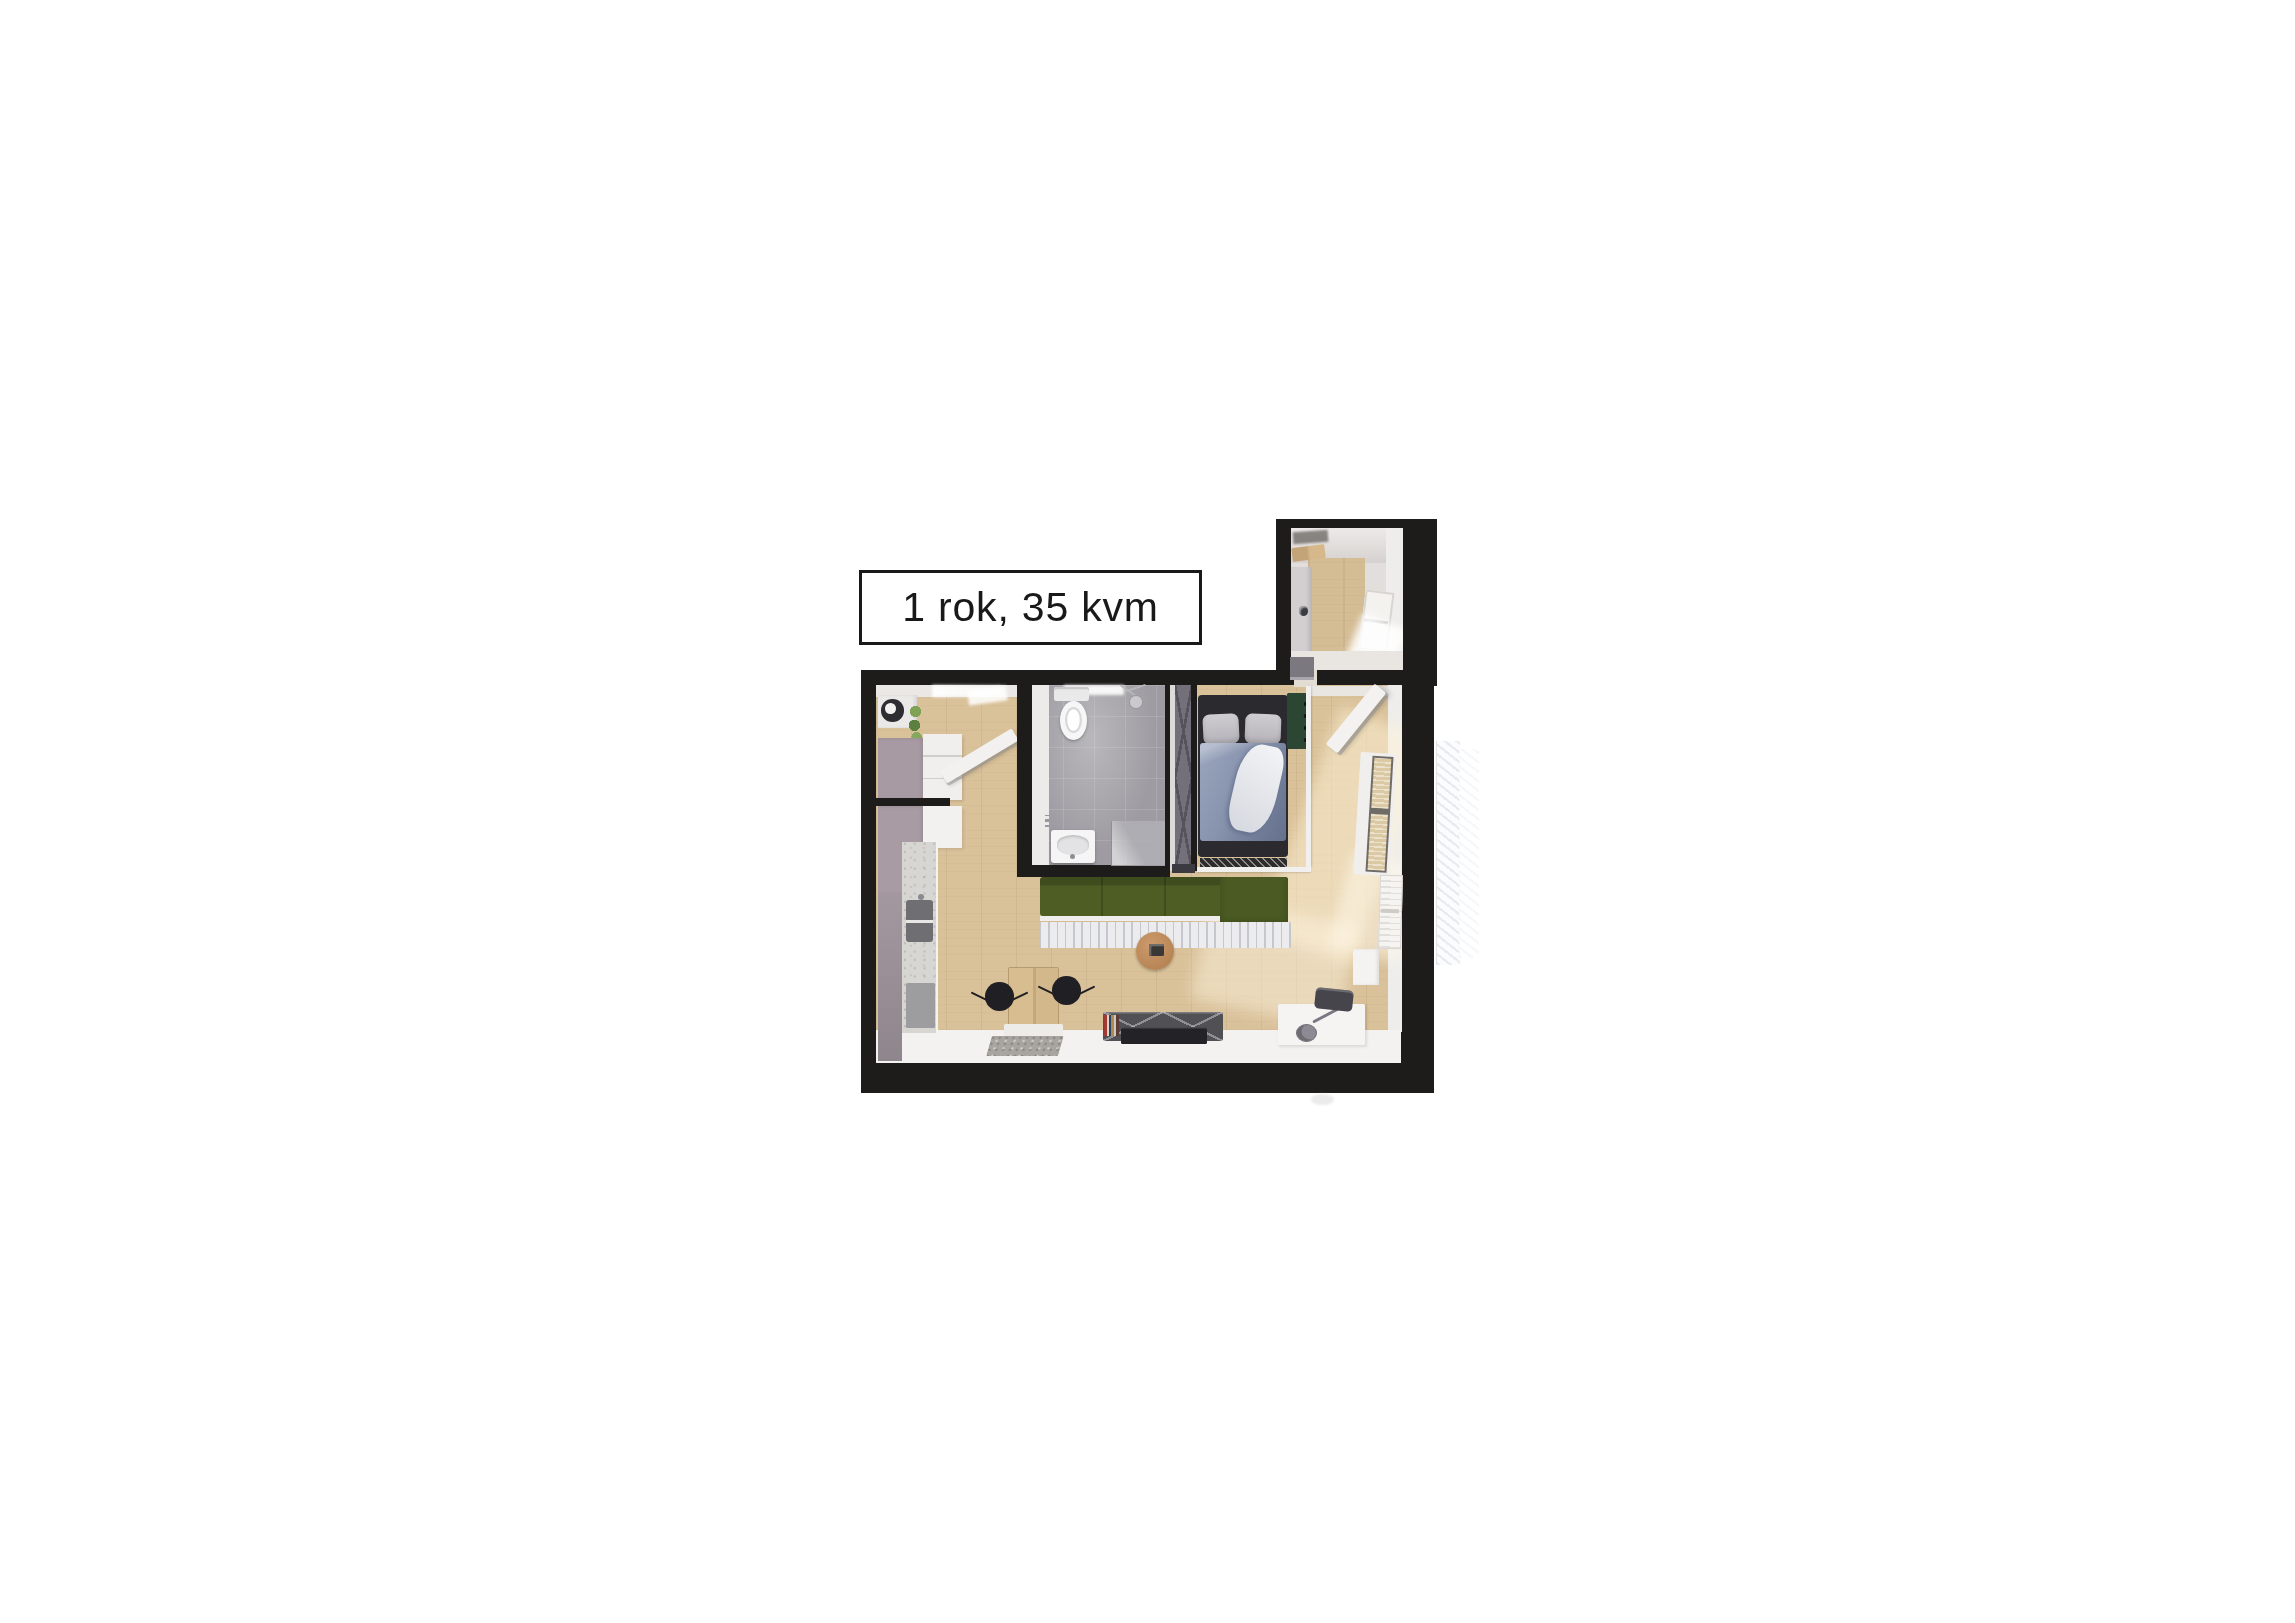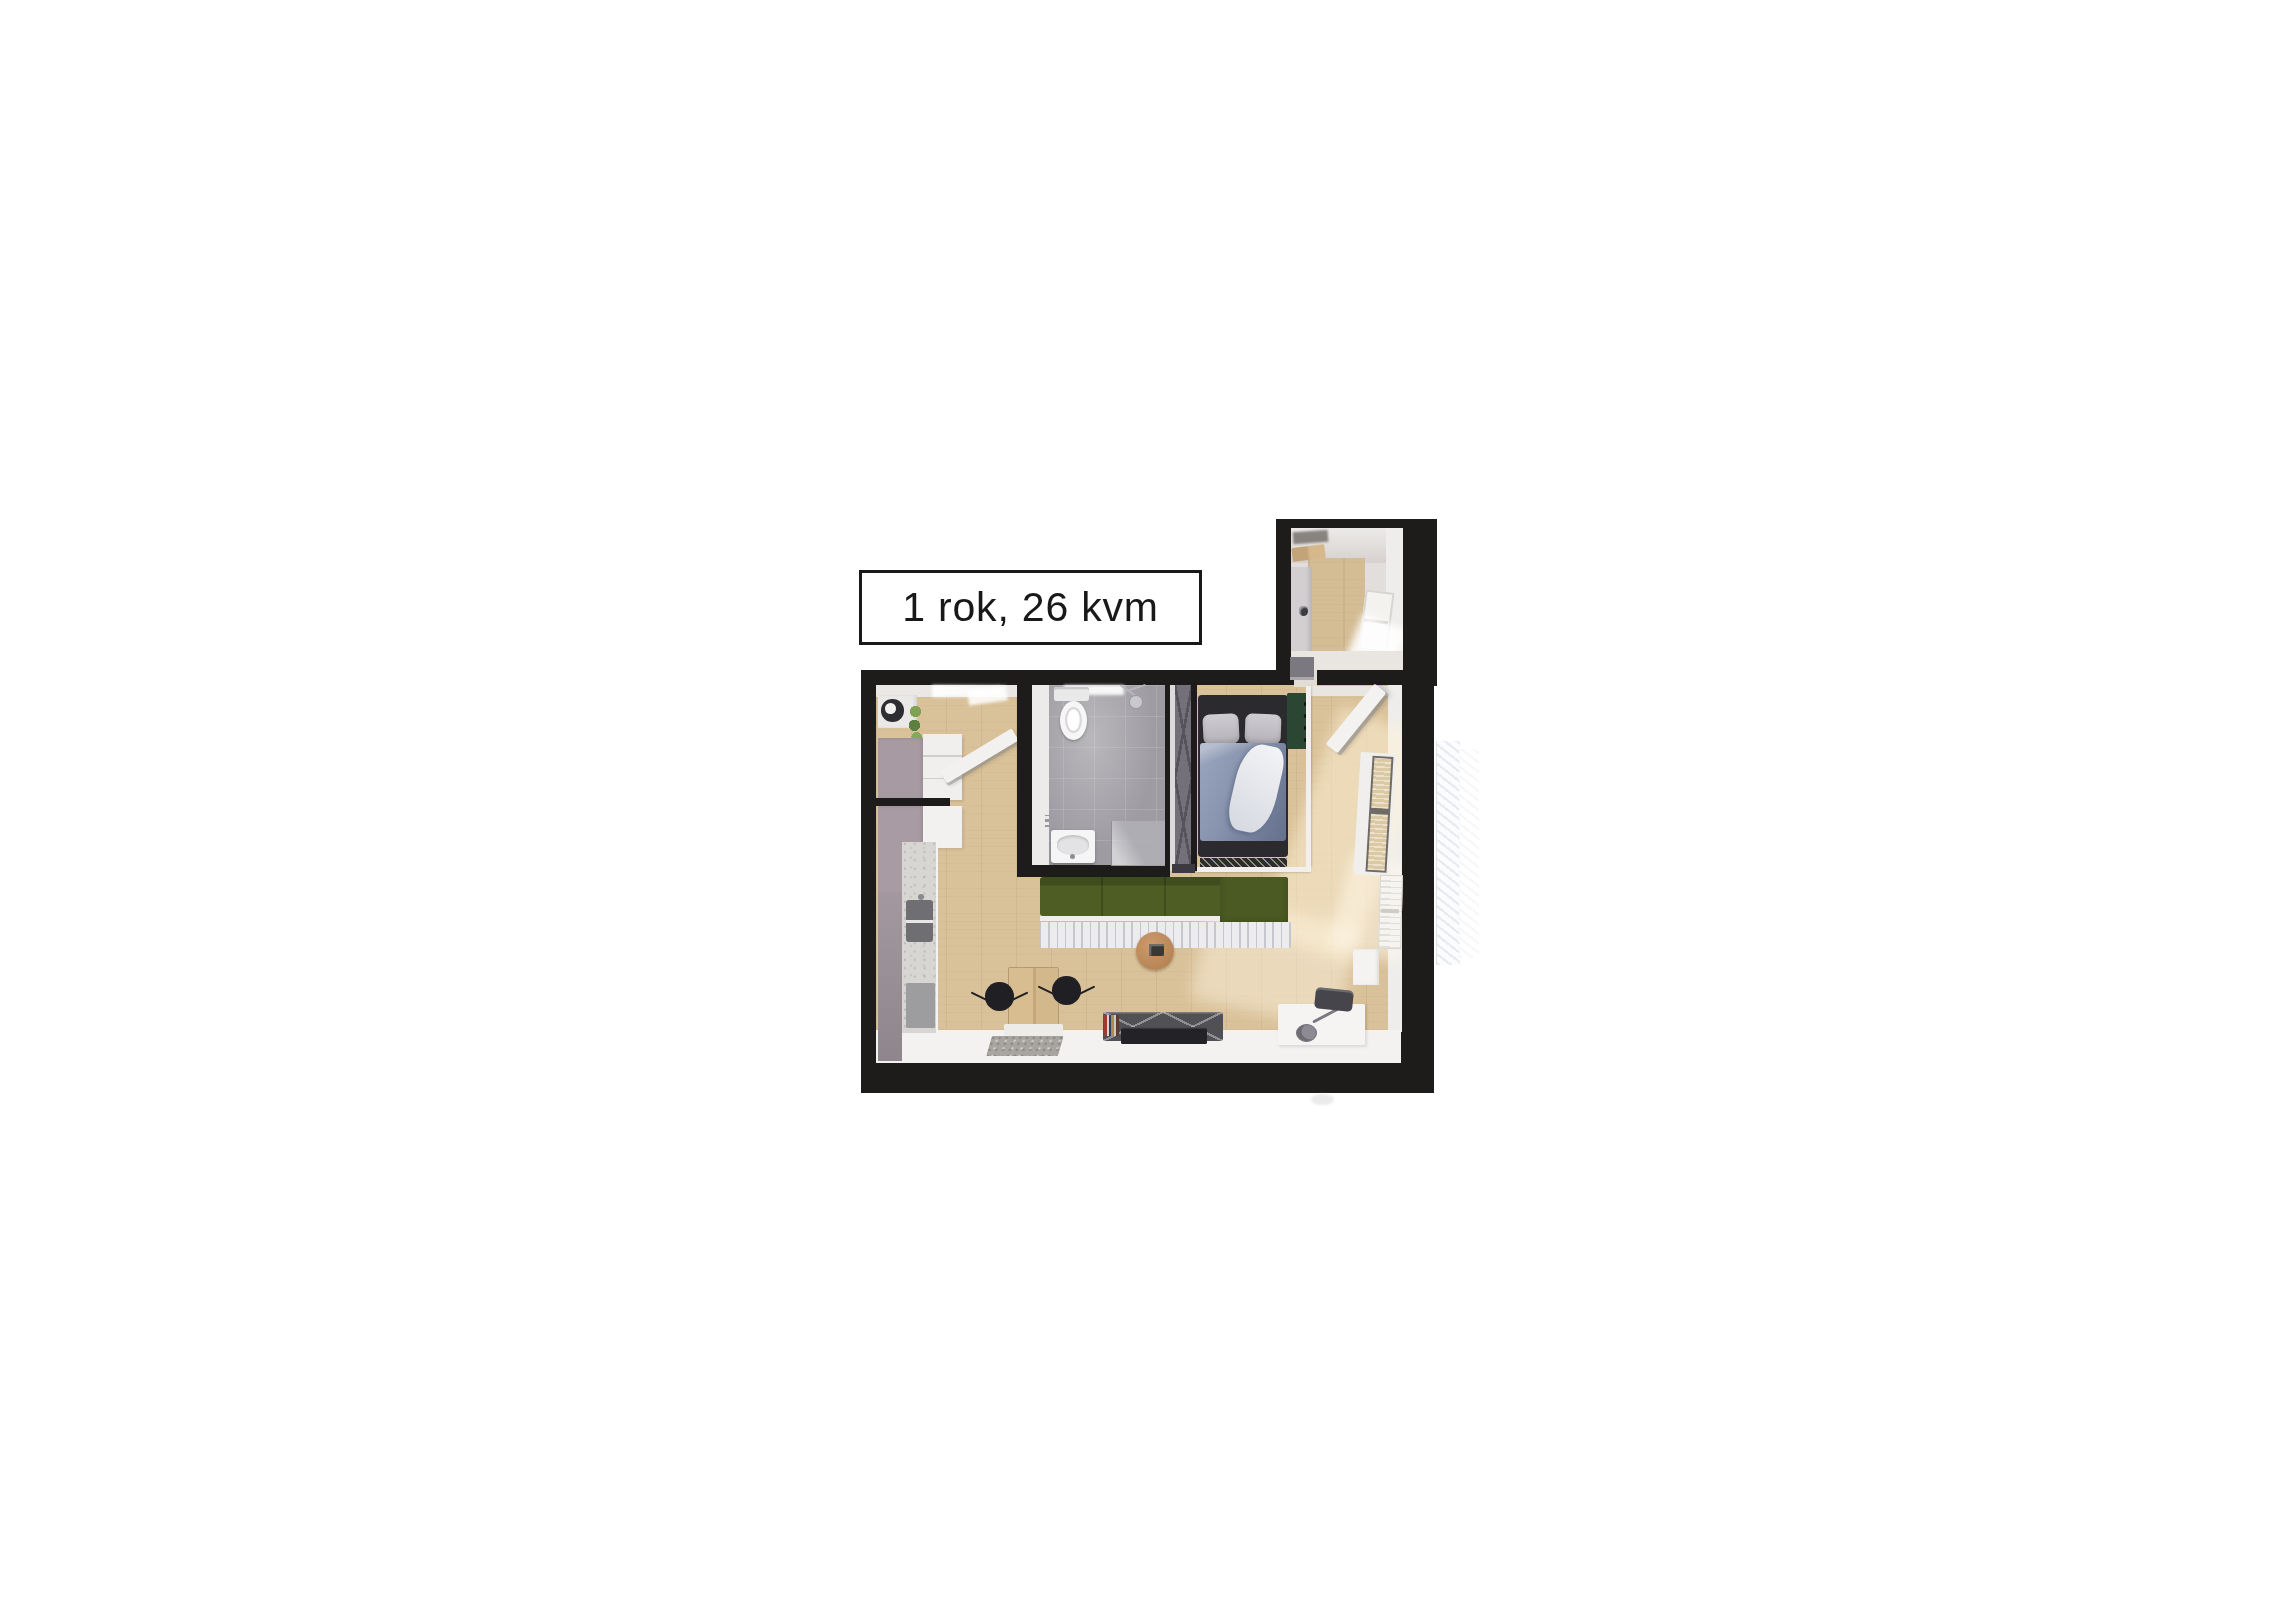--- a/index.html
+++ b/index.html
@@ -54,21 +54,21 @@
     box-sizing:border-box;background:#ffffff;display:flex;align-items:center;justify-content:center;}
   .label-box span{font-size:41px;color:#191919;letter-spacing:0.8px;}
   .tanpane{background-color:#dbc9a4;background-image:repeating-linear-gradient(0deg, rgba(255,255,255,.45) 0 1.5px, transparent 1.5px 4.5px);}
 </style>
 </head>
 <body>
 
 <div class="a" style="left:0;top:0;width:2295px;height:1624px;background:#ffffff;overflow:hidden;">
 
   <div class="a label-box">
-    <span>1 rok, 26 kvm</span>
+    <span>1 rok, 35 kvm</span>
   </div>
 
   <div class="a wall" style="left:1276px;top:519px;width:161px;height:167px;"></div>
   <div class="a" style="left:1291px;top:528px;width:112px;height:143px;background:#e2dedb;overflow:hidden;">
     <div class="a" style="left:0;top:0;width:112px;height:35px;background:linear-gradient(180deg,#eceae9,#d6d1ce);"></div>
     <div class="a" style="left:95px;top:0;width:16.5px;height:143px;background:#efedeb;"></div>
     <div class="a wood" style="left:16.5px;top:30px;width:57px;height:113px;background-color:#d4bc94;"></div>
     <div class="a" style="left:1.5px;top:3px;width:35px;height:12px;background:#4a4540;opacity:.6;filter:blur(0.8px);transform:rotate(-4deg);"></div>
     <div class="a" style="left:0.8px;top:18px;width:33px;height:13.5px;background:linear-gradient(90deg,#c2a478 0 45%,#d6b88a 55%);transform:rotate(-7deg);border-radius:1.5px;"></div>
     <div class="a" style="left:0;top:39px;width:21px;height:104px;background:linear-gradient(90deg,#d3cfd1 0 70%,#b9b4b7 100%);"></div>

